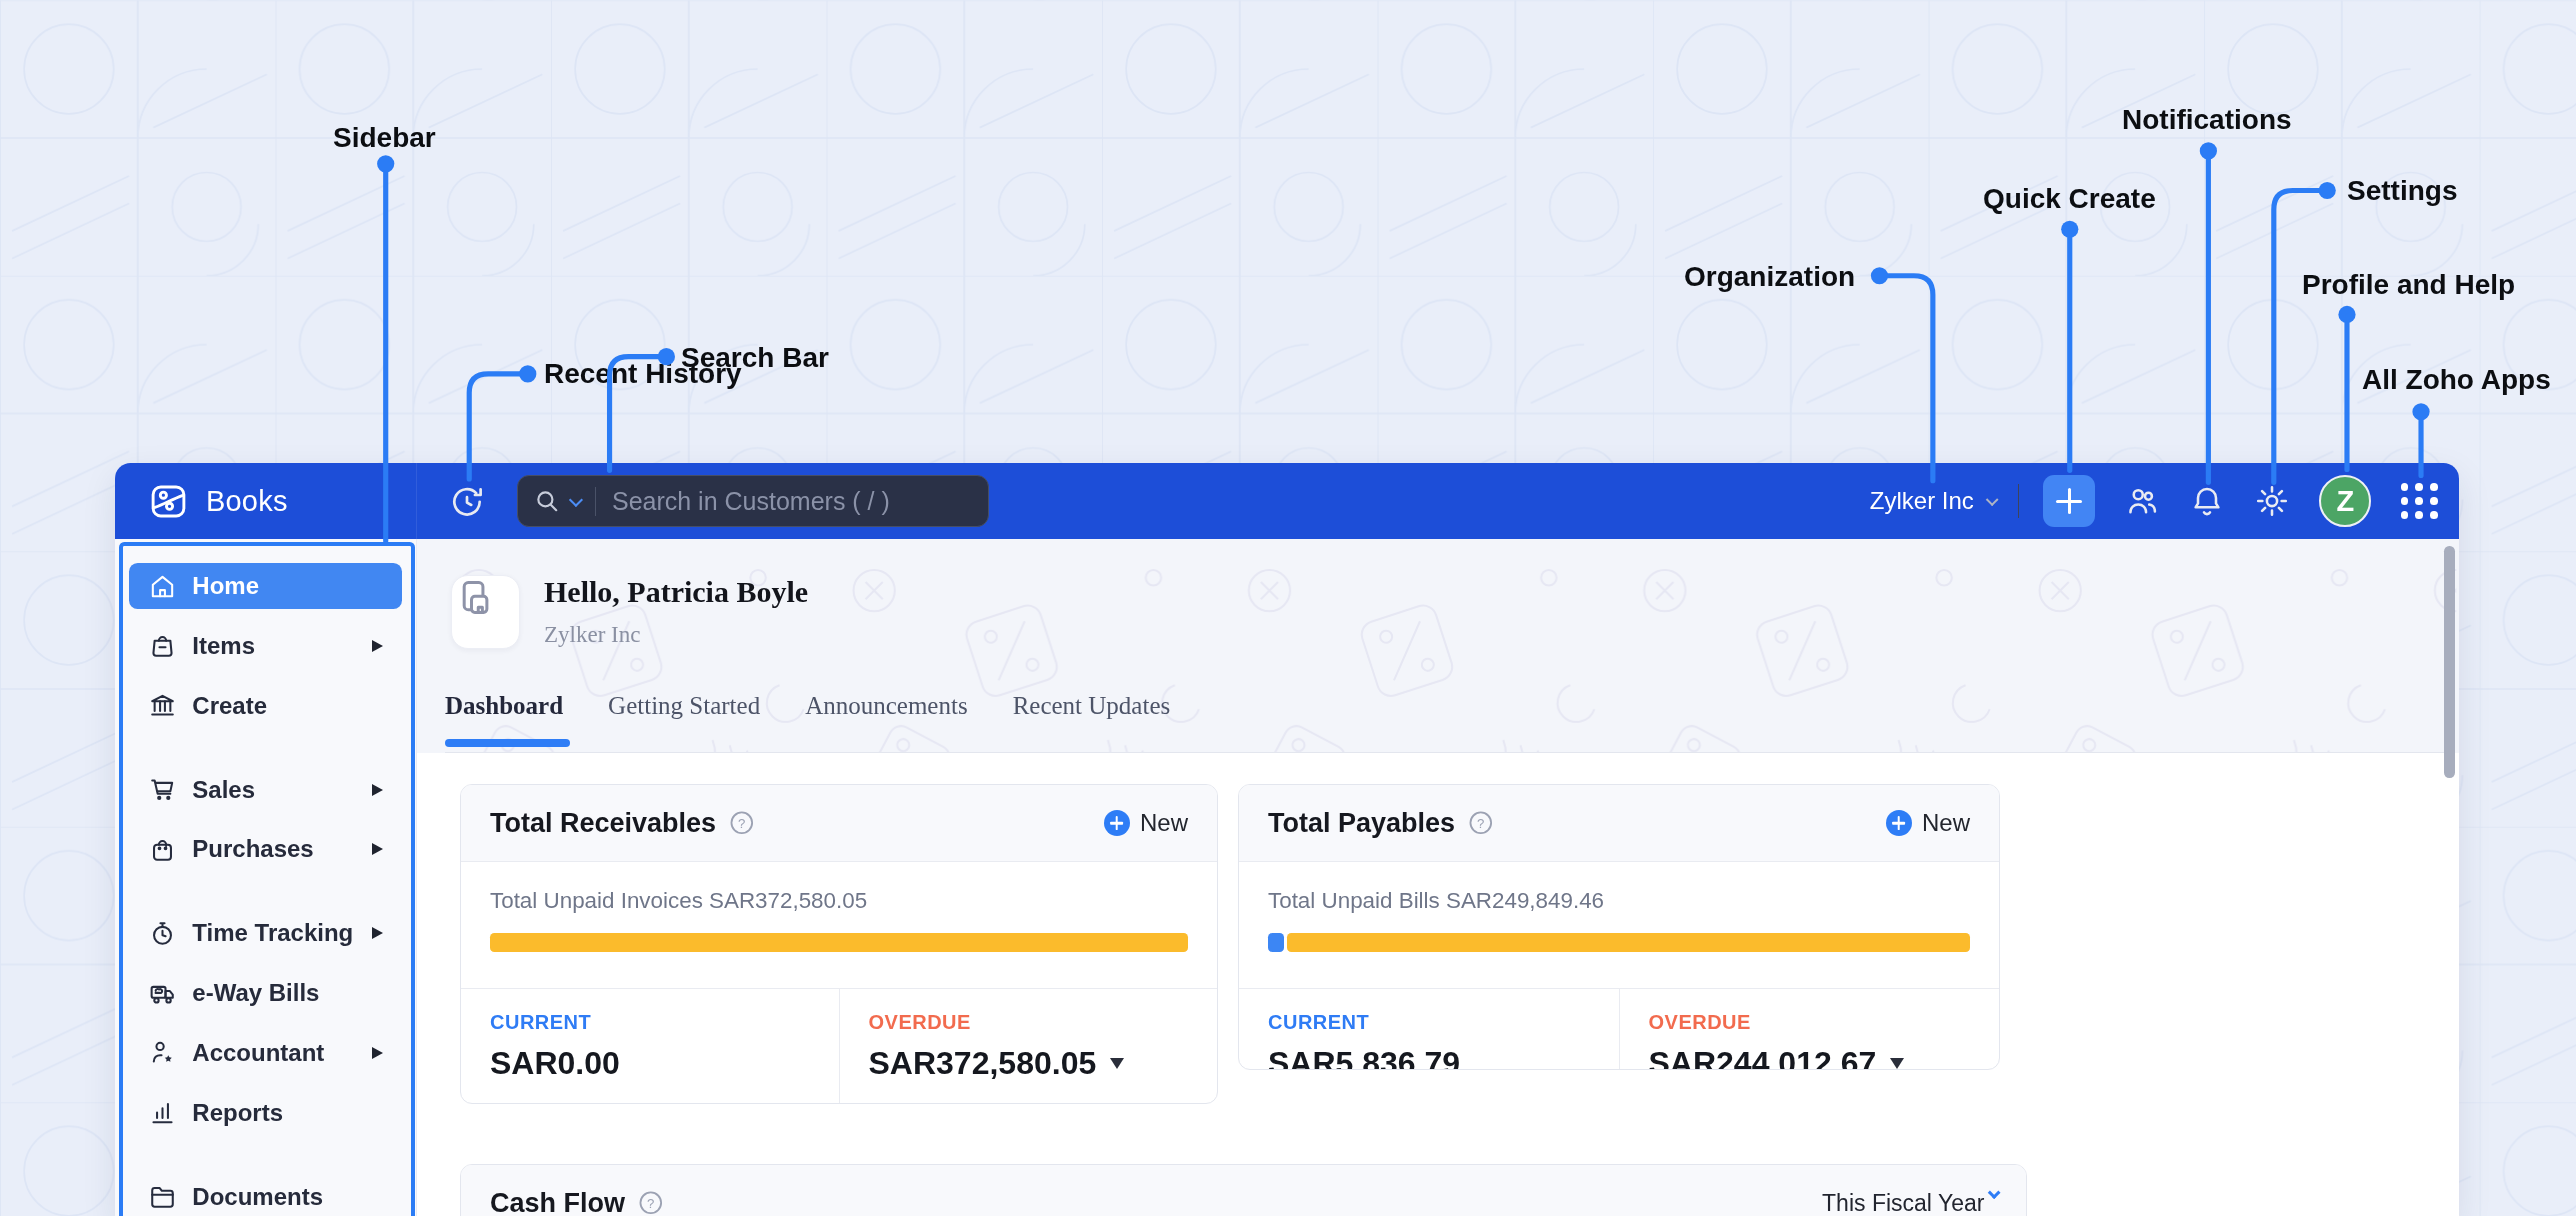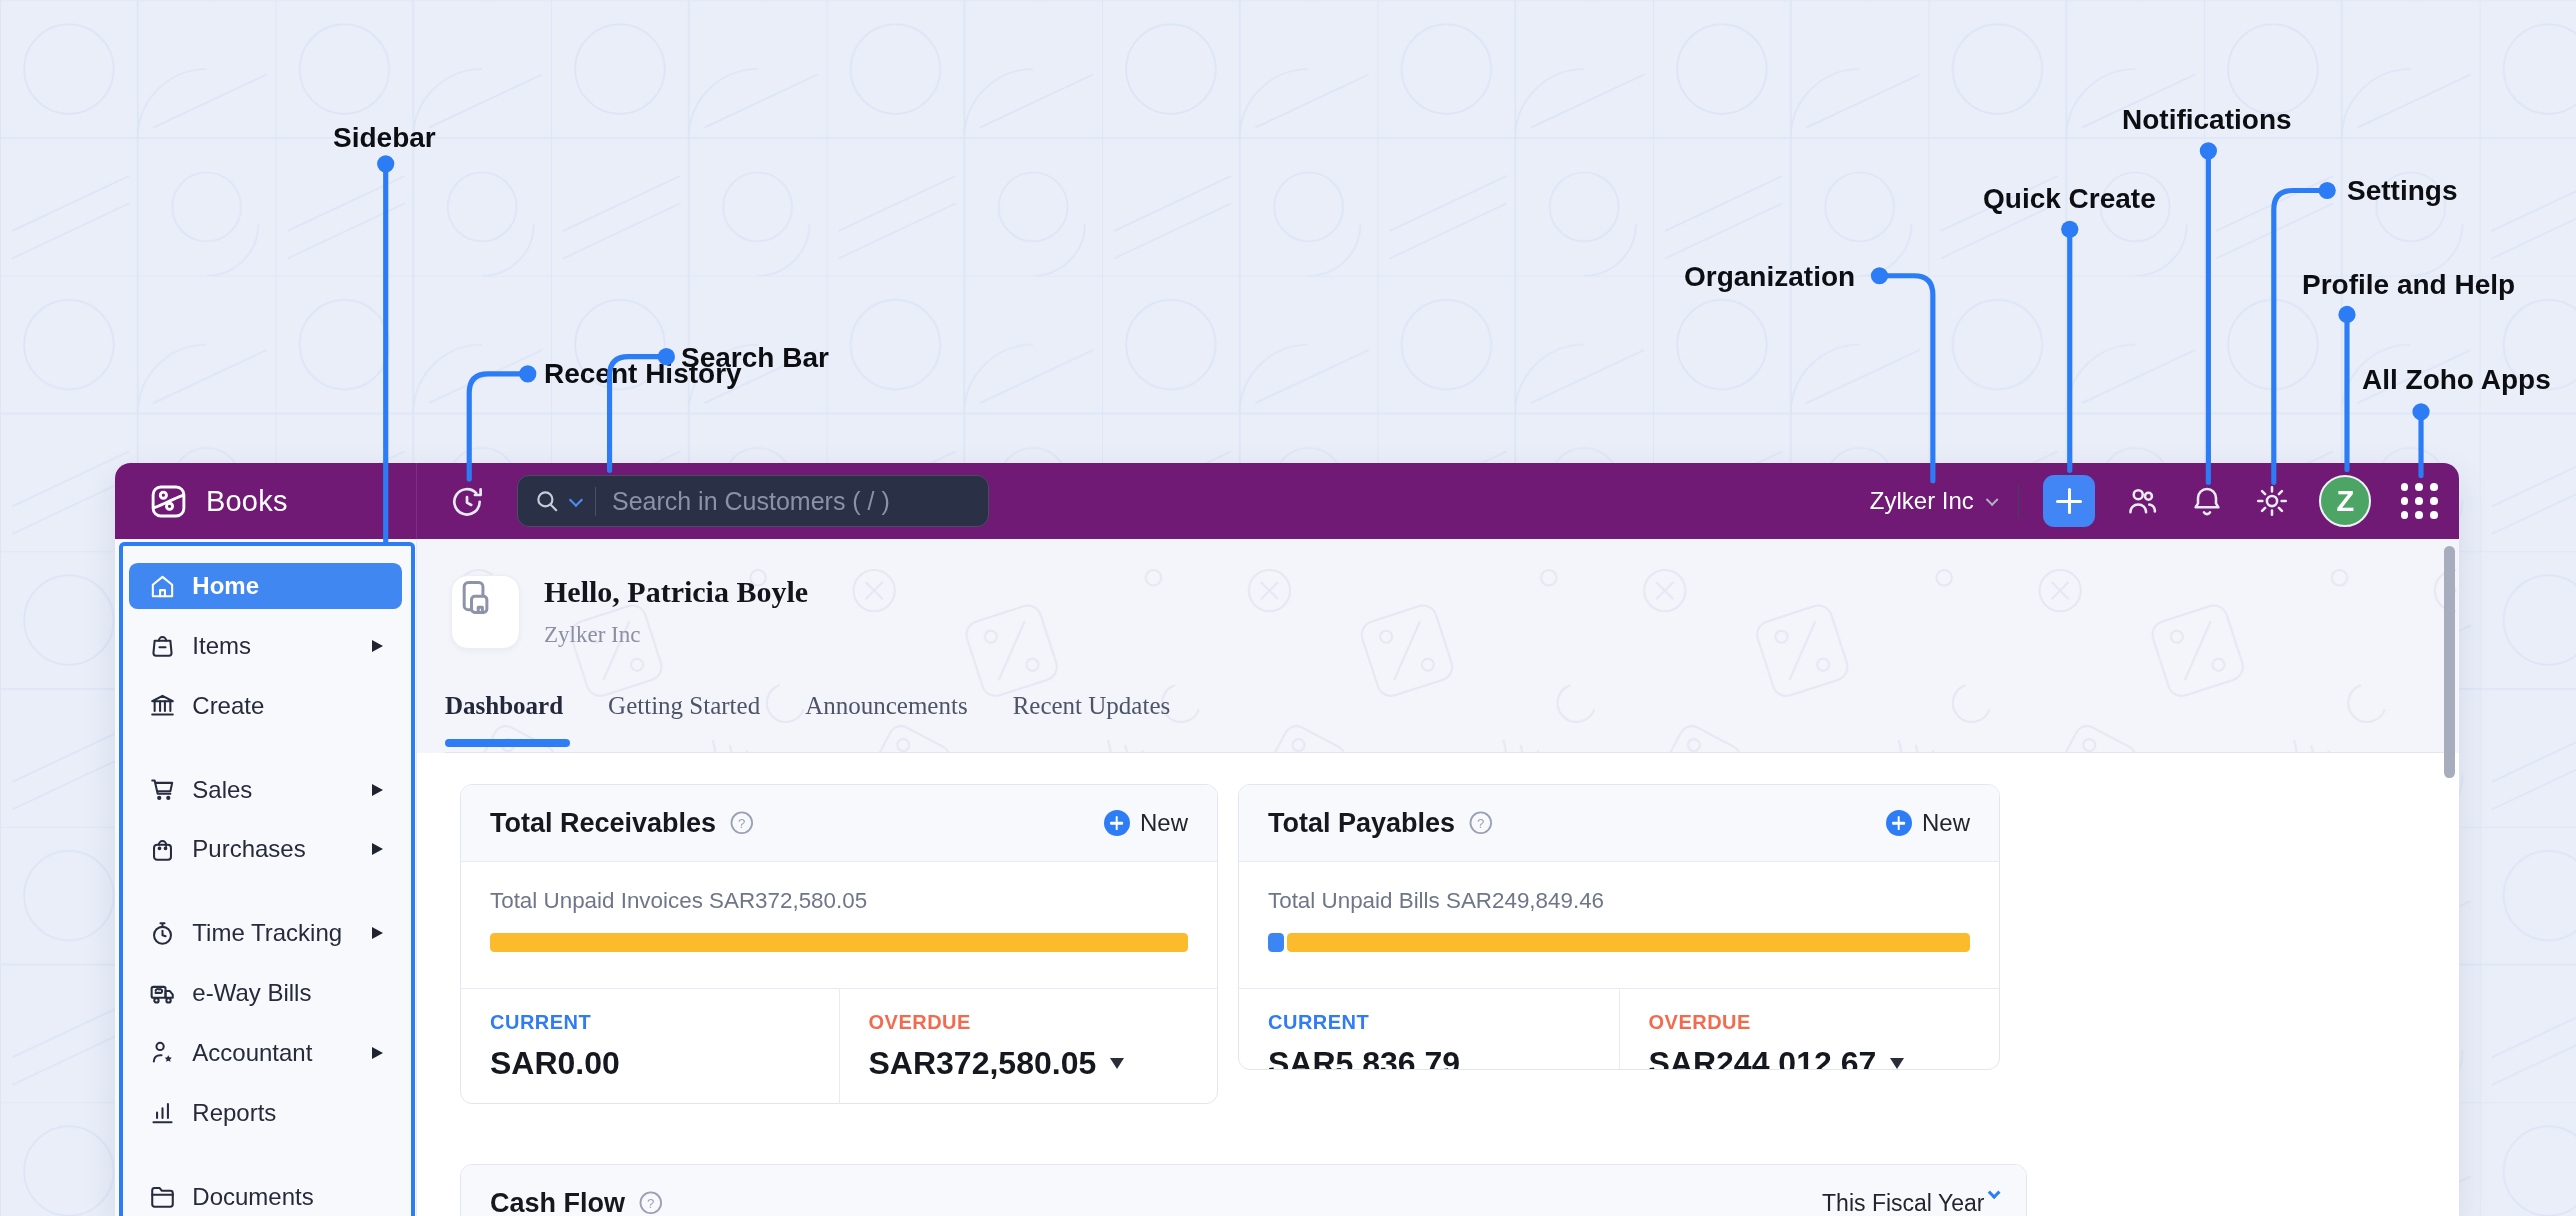--- a/index.html
+++ b/index.html
@@ -18,21 +18,21 @@
   .app-window {
     position:absolute; left:115px; top:463px; width:2344px; height:753px;
     border-radius:15.5px 15.5px 0 0; overflow:hidden; z-index:1;
     box-shadow:0 12px 34px rgba(25,35,70,.10);
     background:#FFFFFF;
   }
 
   
   .topbar {
     position:absolute; left:0; top:0; right:0; height:76px;
-    background:#701a75; display:flex; align-items:center;
+    background:#1d4ed8; display:flex; align-items:center;
   }
   .logo-block {
     width:302px; height:100%; display:flex; align-items:center;
     padding-left:33px; gap:17px; border-right:0.9px solid rgba(255,255,255,.09);
     flex:none;
   }
   .logo-mark { width:41px; height:41px; color:#FFFFFF; }
   .logo-text { color:#FFFFFF; font-size:29px; font-weight:500; letter-spacing:0.2px; }
   .history-btn { margin-left:31px; width:38px; height:38px; color:#E8EAF1; flex:none; cursor:pointer; }
   .search-box {
@@ -72,21 +72,21 @@
   
   .sidebar {
     position:absolute; left:0; top:76px; bottom:0; width:302px;
     background:#F8F9FC; border-right:0.9px solid #E8EAF2; padding-top:24px;
   }
   .sb-item {
     height:46px; margin:0 13.8px 13.8px 13.8px; display:flex; align-items:center;
     padding:0 19px; border-radius:8.6px; cursor:pointer; position:relative;
   }
   .sb-item .sb-ic { width:29px; height:29px; color:#262C3E; flex:none; }
-  .sb-item .sb-label { margin-left:15.5px; font-size:24px; color:#262B3B; font-weight:400; }
+  .sb-item .sb-label { margin-left:15.5px; font-size:24px; color:#262B3B; font-weight:700; }
   .sb-item.active { background:#4187F2; }
   .sb-item.active .sb-ic { color:#FFFFFF; }
   .sb-item.active .sb-label { color:#FFFFFF; font-weight:600; }
   .sb-item.group-gap { margin-top:38px; }
   .sb-arrow {
     position:absolute; right:19px; width:0; height:0;
     border-left:11.2px solid #20242F; border-top:6.9px solid transparent; border-bottom:6.9px solid transparent;
   }
   .sidebar-outline {
     position:absolute; left:4.3px; top:79px; width:296px; height:680px;

